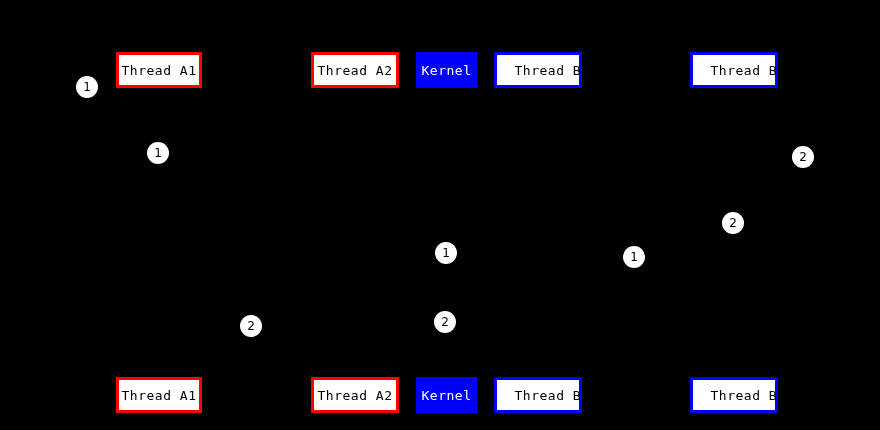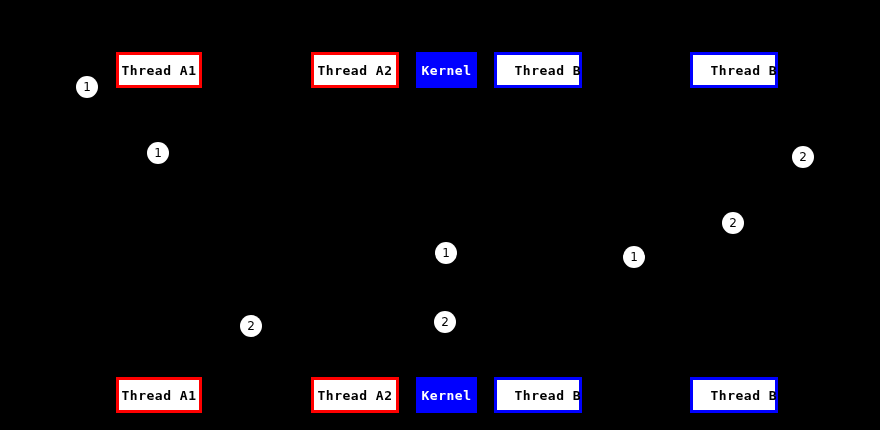--- a/index.html
+++ b/index.html
@@ -20,21 +20,20 @@
   .participant {
     position: absolute;
     box-sizing: border-box;
     display: flex;
     align-items: center;
     justify-content: center;
     font-size: 13px;
     line-height: 1;
     letter-spacing: 0.5px;
     white-space: nowrap;
-    font-weight: bold;
   }
   .participant.red {
     border: 3px solid #ff0000;
     background: #ffffff;
     color: #000000;
   }
   .participant.blue {
     border: 3px solid #0000ff;
     background: #ffffff;
     color: #000000;

